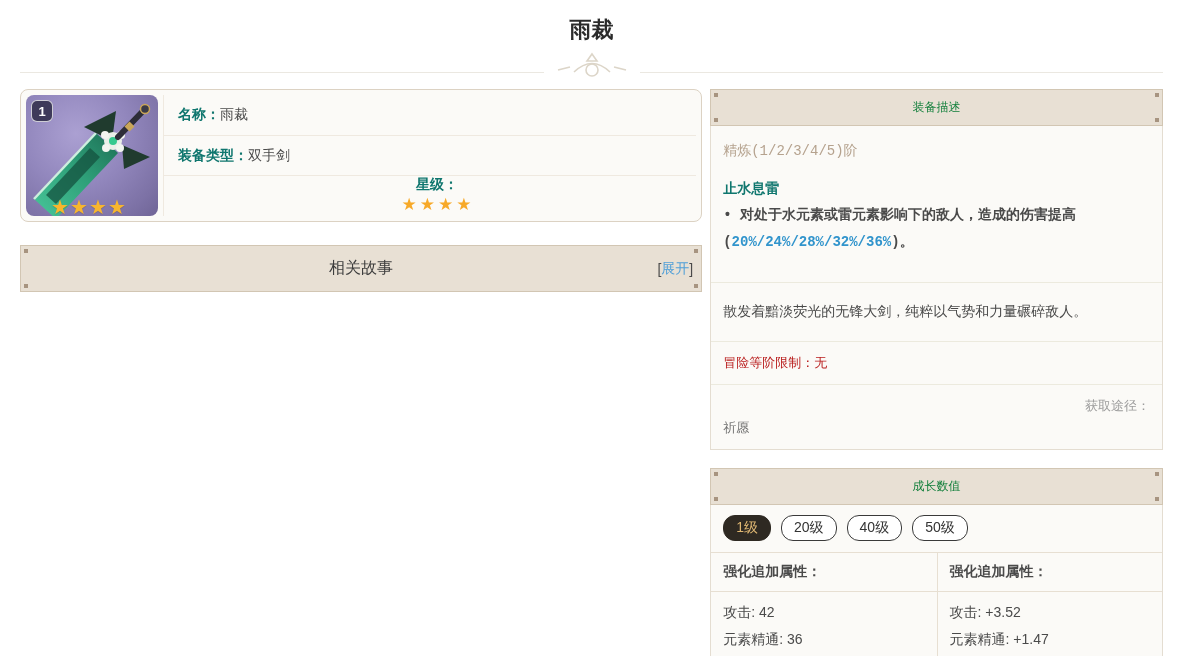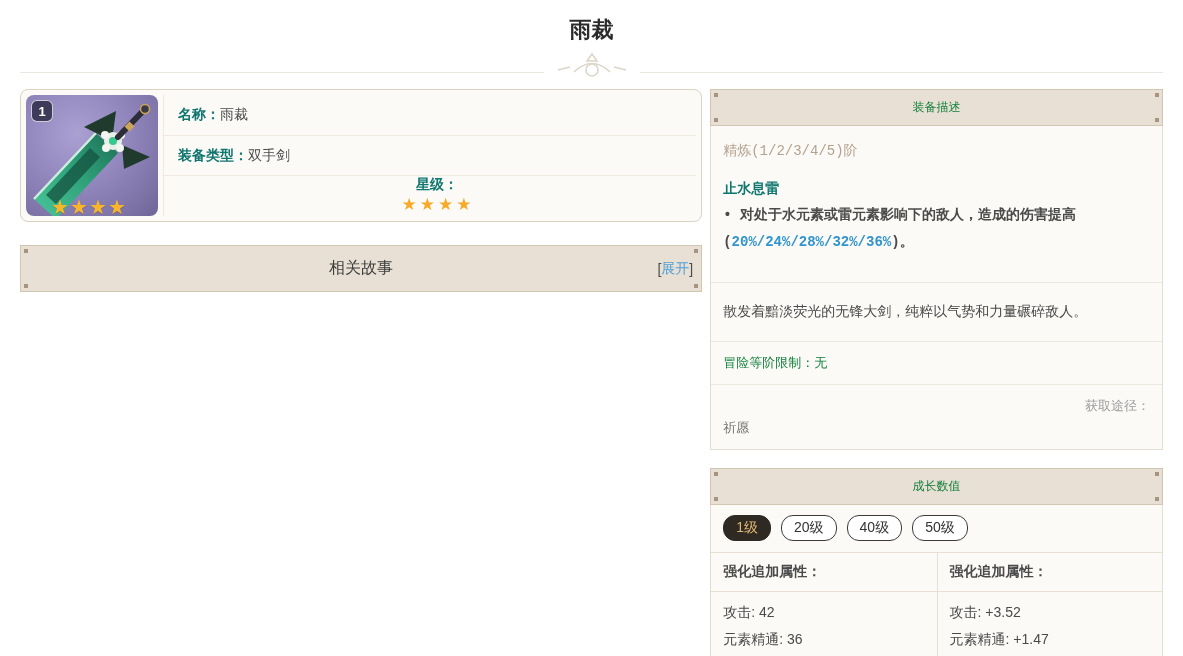--- a/index.html
+++ b/index.html
@@ -54,21 +54,21 @@
 
   
   .desc-section { padding:12px;font-family:Liberation Mono, monospace; }
   .desc-section + .desc-section { border-top:1px solid #eceade; }
   .refine { color:#b5a28e; font-size:14px; margin:4px 0 20px; }
   .skill-name { font-size:14px; font-weight:bold; color:#0f766e; }
   .skill-desc { font-size:14px; font-weight:bold; color:#4a4a4a; line-height:27px; margin-top:4px; }
   .skill-desc .hl { color:#3194cc; }
   .sec-skill { padding-bottom:26px; }
   .sec-flavor { padding-top:20px; padding-bottom:20px; font-size:14px; color:#4a4a4a; }
-  .sec-limit { font-size:13px; color:#15803d; }
+  .sec-limit { font-size:13px; color:#b91c1c; }
   .sec-obtain { font-size:13px; }
   .obtain-label { color:#9c9c9c;text-align:right; }
   .obtain-value { color:#6e6e6e; margin-top:4px; }
 
   
   .stats-tabs { display:flex; gap:10px; padding:10px 12px 11px; border-bottom:1px solid #e7dfd2; }
   .tab-btn { font-family:inherit; font-size:14px; padding:3px 12px; border-radius:12px; background:#fff;
     border:1px solid #3a3a3a; color:#333; cursor:pointer; min-width:46px; }
   .tab-btn.active { background:#2e2922; border-color:#2e2922; color:#e0b873; }
   .stats-grid { display:flex; border-bottom:1px solid #e7dfd2; margin-bottom:7px; }

